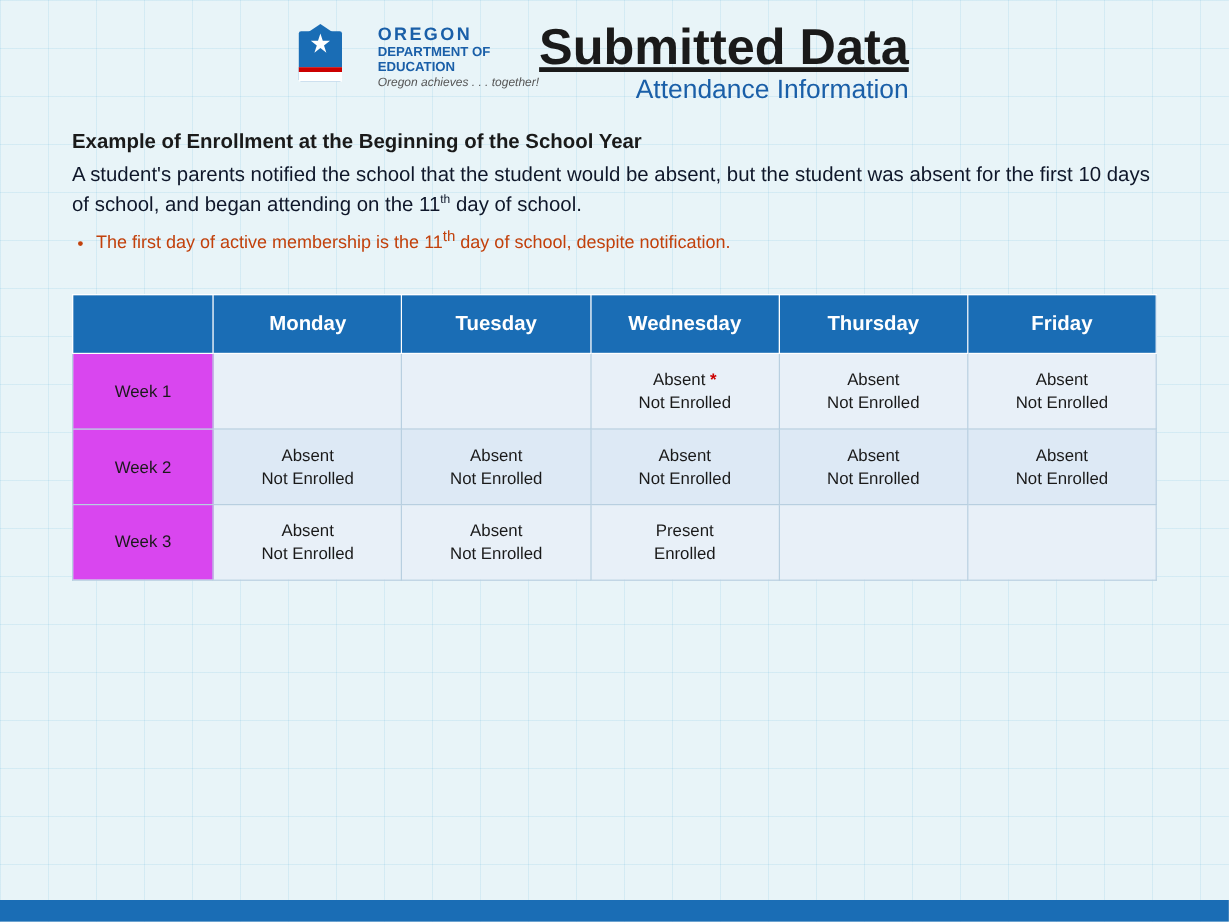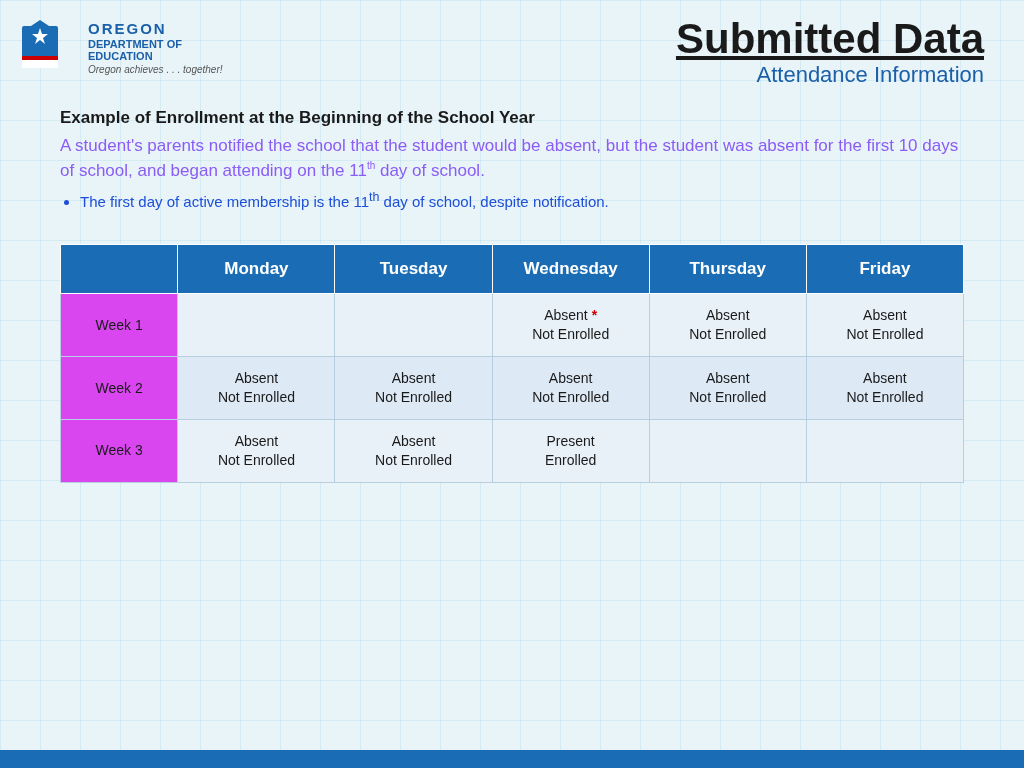--- a/index.html
+++ b/index.html
@@ -31,21 +31,21 @@
       width: 1024px;
       height: 768px;
       display: flex;
       flex-direction: column;
     }
 
     
     .header {
       display: flex;
       align-items: flex-start;
-      justify-content: space-between;
+      justify-content: center;
       padding: 18px 40px 10px 20px;
     }
 
     .logo-area {
       display: flex;
       align-items: center;
       gap: 8px;
     }
 
     .logo-icon {
@@ -110,36 +110,36 @@
 
     .example-title {
       font-size: 17px;
       font-weight: 700;
       color: #1a1a1a;
       margin-bottom: 6px;
     }
 
     .example-body {
       font-size: 17px;
-      color: #8b5cf6;
+      color: #0f172a;
       line-height: 1.45;
     }
 
     .example-body sup {
       font-size: 10px;
     }
 
     .bullet-list {
       margin-top: 6px;
       padding-left: 20px;
     }
 
     .bullet-list li {
       font-size: 15px;
-      color: #1d4ed8;
+      color: #c2410c;
       line-height: 1.4;
     }
 
     
     .table-wrapper {
       width: 100%;
     }
 
     table {
       width: 100%;

